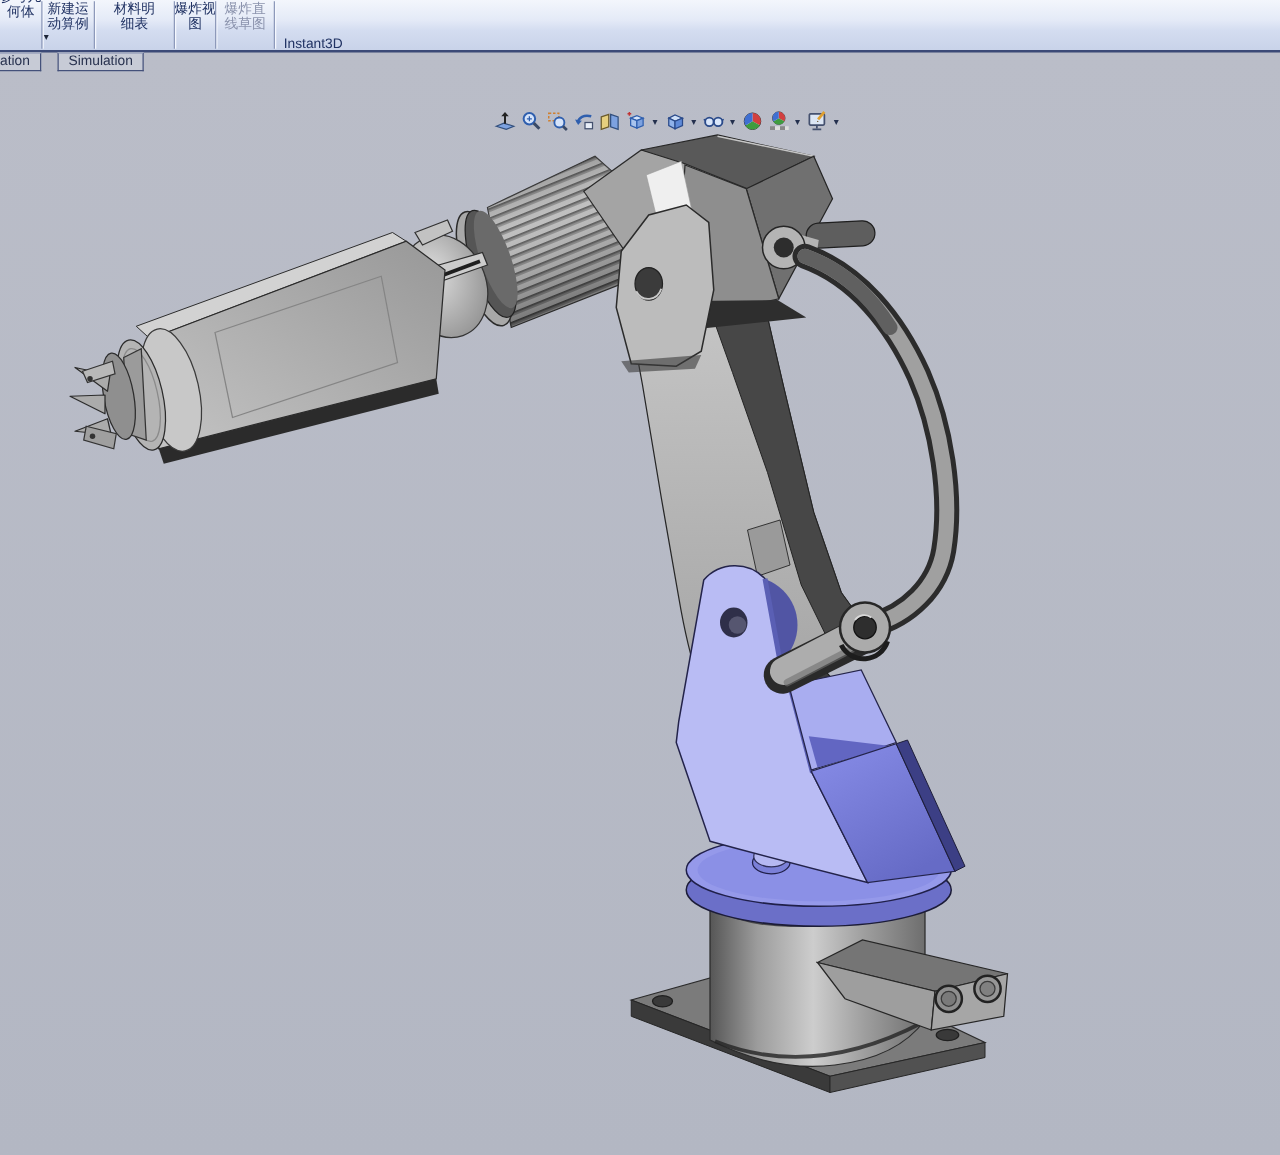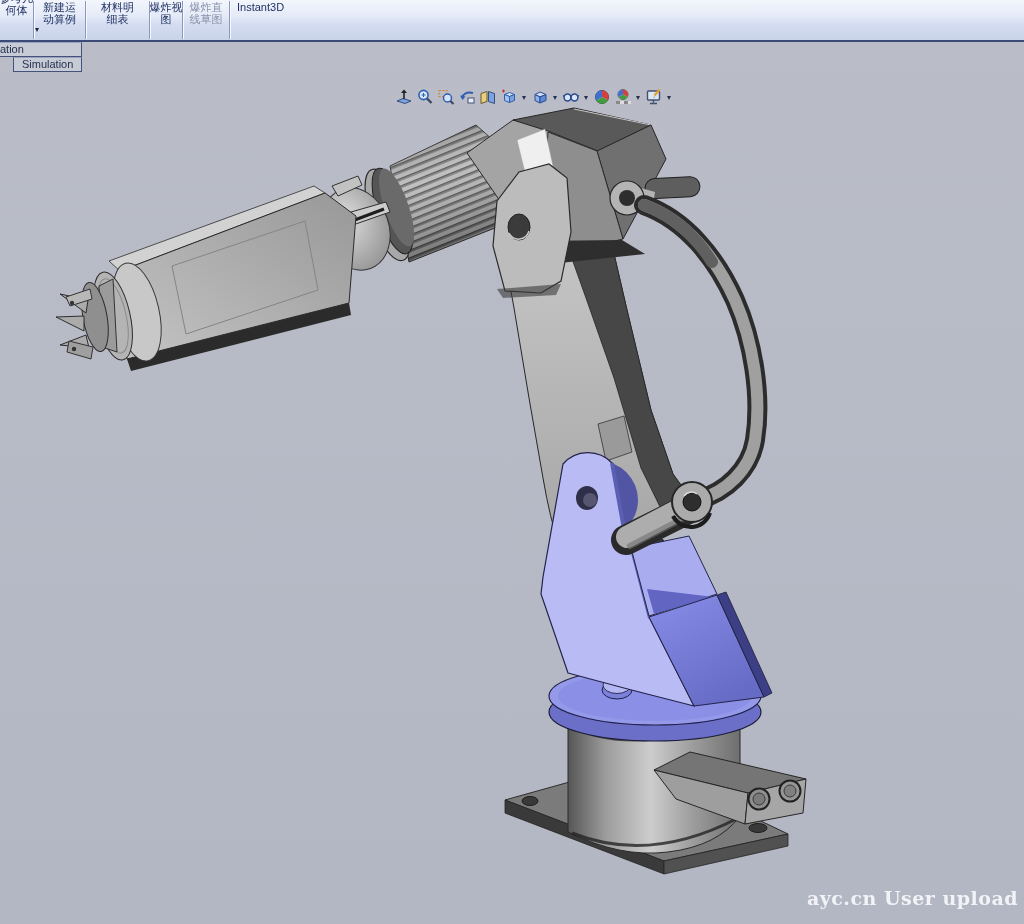--- a/index.html
+++ b/index.html
@@ -12,26 +12,26 @@
     border-bottom:2px solid #3c4a77;z-index:5;}
   .toolbar .inner{display:flex;height:40px;align-items:stretch;}
   .cm-btn{display:flex;flex-direction:column;align-items:center;justify-content:flex-start;
     padding-top:2px;font-size:11px;line-height:11px;color:#203263;overflow:hidden;
     text-align:center;cursor:default;}
   .cm-btn span{display:block;white-space:nowrap;}
   .cm-btn .l2{margin-top:1px;}
   .cm-btn.clip{padding-top:0;}
   .cm-btn.clip .l1{margin-top:-7px;}
   .cm-btn.disabled{color:#8b93ad;}
-  .cm-btn.single{align-items:flex-start;padding-left:7px;}
+  .cm-btn.single{align-items:flex-start;padding-left:7px;margin-top:28px;}
   .sep{width:1px;background:#8d99ba;margin:1px 0;box-shadow:1px 0 0 #f5f8fe;}
   .flyout-caret{position:absolute;left:35px;top:25px;font-size:8px;color:#1d2538;z-index:6;}
 
   
-  .tabbar{position:absolute;top:42px;left:0;height:15px;display:flex;z-index:5;flex-direction:column;}
+  .tabbar{position:absolute;top:42px;left:0;height:15px;display:flex;z-index:5;}
   .tab{background:#c7cbd6;border:1px solid #44517a;border-top-color:#9aa3bd;
    font-size:11px;line-height:13px;color:#27314e;padding:0 8px;height:13px;cursor:default;}
   .tab.clipped{margin-left:-9px;}
   .tab + .tab{margin-left:13px;}
 
   
   .viewport{position:absolute;top:42px;left:0;width:1024px;height:882px;
     background:linear-gradient(#babdc8,#b3b7c3);z-index:1;}
   .model-svg{position:absolute;top:0;left:0;z-index:2;}
 
@@ -302,31 +302,30 @@
       <svg width="18" height="18">
           <rect x="2.5" y="3" width="12" height="9" rx="1" fill="#dce6f4" stroke="#44506e" stroke-width="1.4"></rect>
       <path d="M8.5,12 L8.5,14.5 M5,15.5 L12,15.5" stroke="#44506e" stroke-width="1.4"></path>
       <path d="M14.5,1.5 L9.5,7.5" stroke="#e0a030" stroke-width="2.2"></path>
       <path d="M9,8.5 L8.5,9.5 L10,9.3 Z" fill="#5a4010"></path>
         </svg>
     </span>
     <span class="caret">▾</span>
   </div>
 
-  <div class="watermark">ayc.cn User upload</div>
 </div>
 
 <div class="toolbar">
   <div class="inner">
     <div class="cm-btn clip" style="width:33px">
       <span class="l1">参考几</span>
       <span class="l2">何体</span>
     </div>
     <div class="sep"></div>
-    <div class="cm-btn" style="width:51px">
+    <div class="cm-btn" style="width:41px">
       <span class="l1">新建运</span>
       <span class="l2">动算例</span>
     </div>
     <div class="sep"></div>
     <div class="cm-btn" style="width:63px">
       <span class="l1">材料明</span>
       <span class="l2">细表</span>
     </div>
     <div class="sep"></div>
     <div class="cm-btn" style="width:32px">

